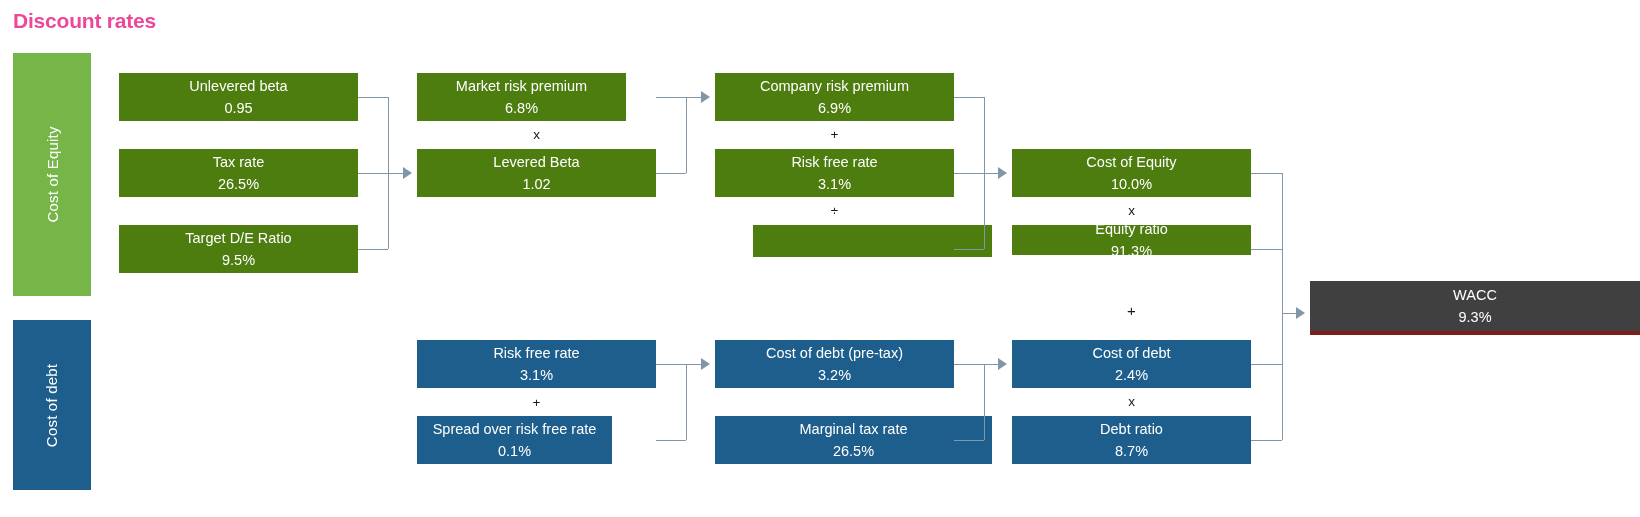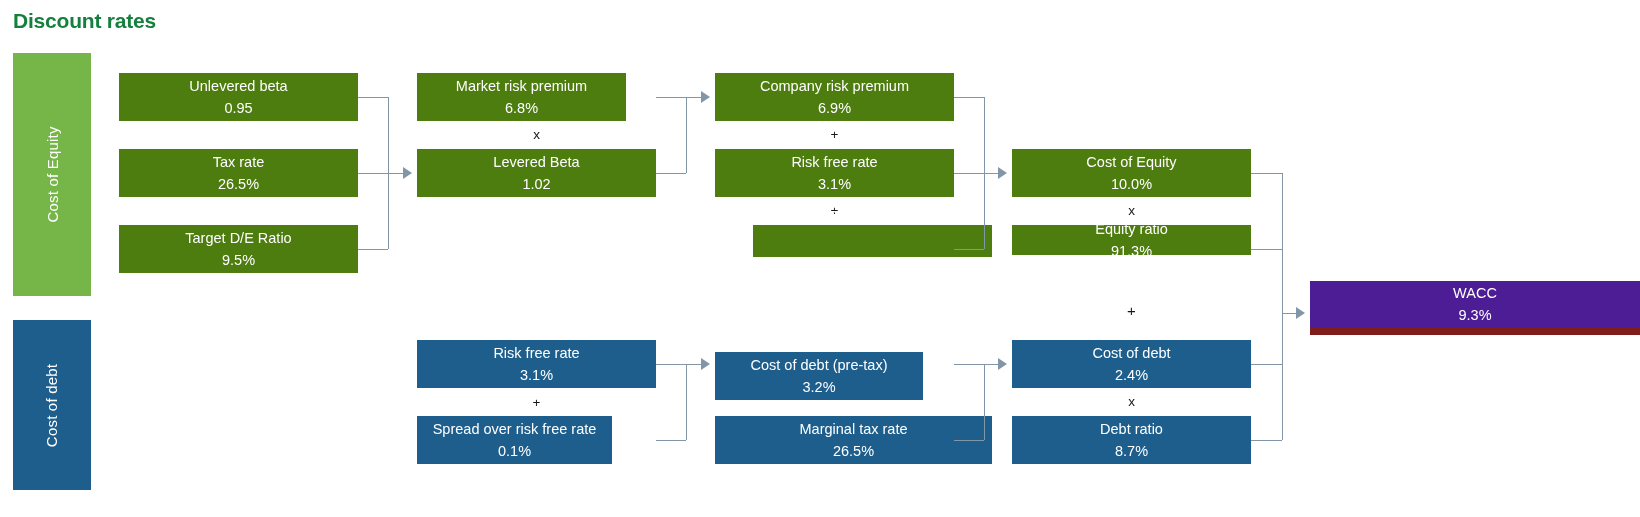--- a/index.html
+++ b/index.html
@@ -16,21 +16,21 @@
     height: 517px;
     background: #ffffff;
     overflow: hidden;
   }
   .page-title {
     position: absolute;
     left: 13px;
     top: 9px;
     font-size: 21px;
     font-weight: bold;
-    color: #15803d;
+    color: #ec4899;
     letter-spacing: -0.2px;
     white-space: nowrap;
   }
   
   .band {
     position: absolute;
     display: flex;
     align-items: center;
     justify-content: center;
   }
@@ -59,22 +59,22 @@
   .box.green { background: #4d7c0f; }
   .box.blue  { background: #1d5e8c; }
   .box .b-label {
     font-size: 14.5px;
     margin-bottom: 5px;
   }
   .box .b-value {
     font-size: 14.5px;
   }
   .box.wacc {
-    background: #4c1d95;
-    border-bottom: 8px solid #7f1d1d;
+    background: #404040;
+    border-bottom: 4px solid #7f1d1d;
   }
 
   
   .op {
     position: absolute;
     color: #14171c;
     font-size: 13.5px;
     text-align: center;
     white-space: nowrap;
   }
@@ -187,21 +187,21 @@
     <div class="b-label">Spread over risk free rate</div>
     <div class="b-value">0.1%</div>
   </div>
 
   <div class="ln h" style="left:656px; top:364px; width:30px;"></div>
   <div class="ln h" style="left:656px; top:440px; width:30px;"></div>
   <div class="ln v" style="left:686px; top:364px; height:76px;"></div>
   <div class="ln h" style="left:686px; top:364px; width:17px;"></div>
   <div class="arrow" style="left:701px; top:358px;"></div>
 
-  <div class="box blue" style="left:715px; top:352px; width:208px; height:48px;">
+  <div class="box blue" style="left:715px; top:340px; width:239px; height:48px;">
     <div class="b-label">Cost of debt (pre-tax)</div>
     <div class="b-value">3.2%</div>
   </div>
   <div class="box blue" style="left:715px; top:416px; width:277px; height:48px;">
     <div class="b-label">Marginal tax rate</div>
     <div class="b-value">26.5%</div>
   </div>
 
   <div class="ln h" style="left:954px; top:364px; width:30px;"></div>
   <div class="ln h" style="left:954px; top:440px; width:30px;"></div>

